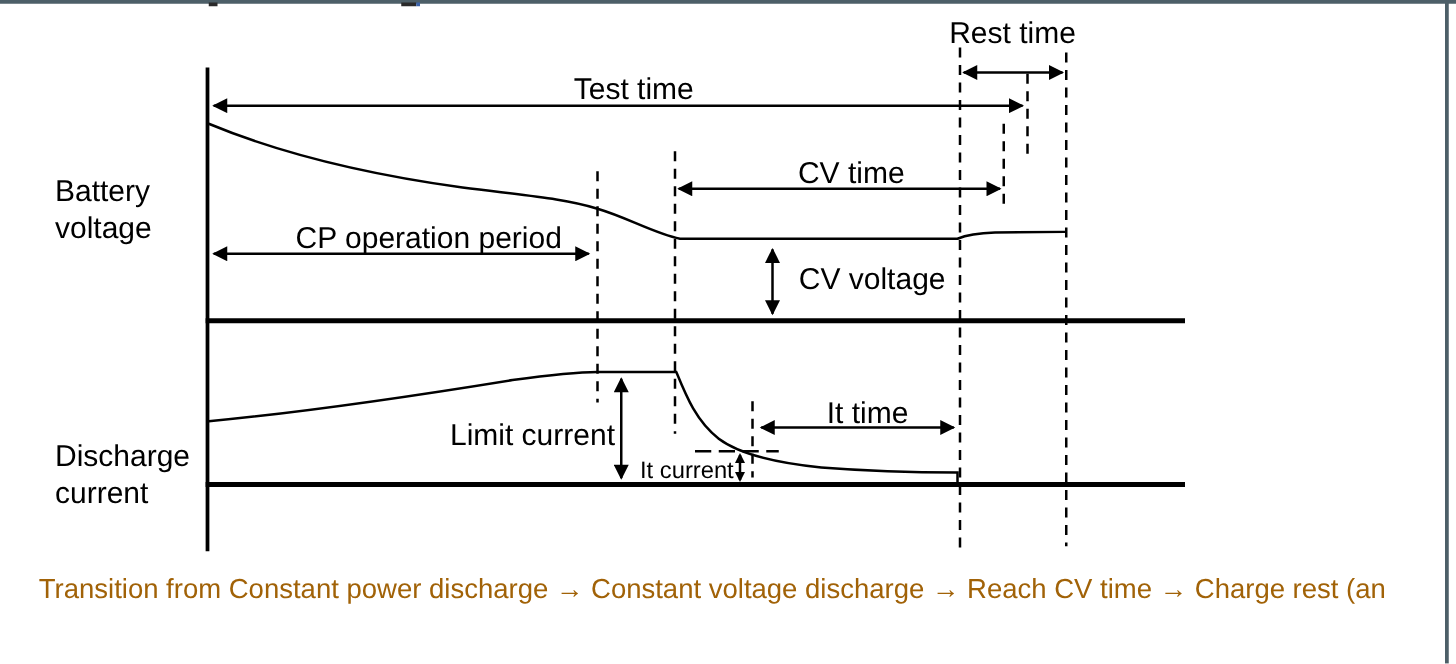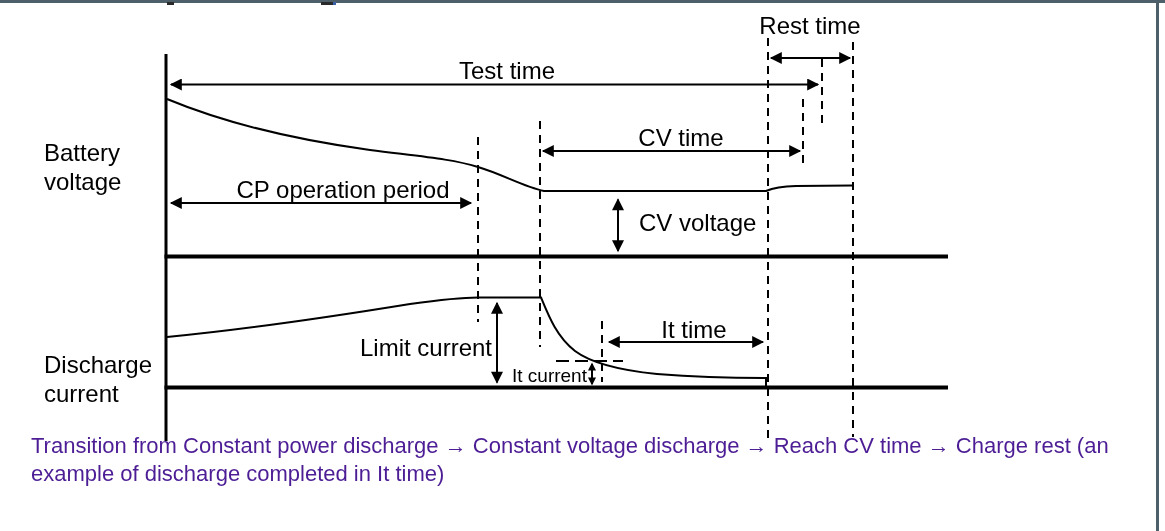--- a/index.html
+++ b/index.html
@@ -31,25 +31,25 @@
   }
   svg.diagram { position: absolute; left: 0; top: 0; }
   svg.diagram text {
     font-family: "Liberation Sans", sans-serif;
     font-size: 24px;
     fill: #000000;
   }
   svg.diagram text.small { font-size: 19px; }
   .caption {
     position: absolute;
-    left: 31px; top: 432px;
+    left: 31px; top: 457px;
     width: 1125px;
     font-size: 22px;
     line-height: 28px;
-    color: #4c1d95;
+    color: #a16207;
     white-space: nowrap;
   }
 </style>
 </head>
 <body>
 
 <div class="page">
 
   <div class="border-top"></div>
   <div class="border-right"></div>
@@ -103,16 +103,15 @@
     <text x="681" y="146" text-anchor="middle">CV time</text>
     <text x="343" y="198" text-anchor="middle">CP operation period</text>
     <text x="639" y="231">CV voltage</text>
     <text x="492" y="356" text-anchor="end">Limit current</text>
     <text class="small" x="512" y="382">It current</text>
     <text x="694" y="338" text-anchor="middle">It time</text>
   </svg>
 
   <div class="caption">
     <div>Transition from Constant power discharge → Constant voltage discharge → Reach CV time → Charge rest (an</div>
-    <div>example of discharge completed in It time)</div>
   </div>
 
 </div>
 
 </body></html>

